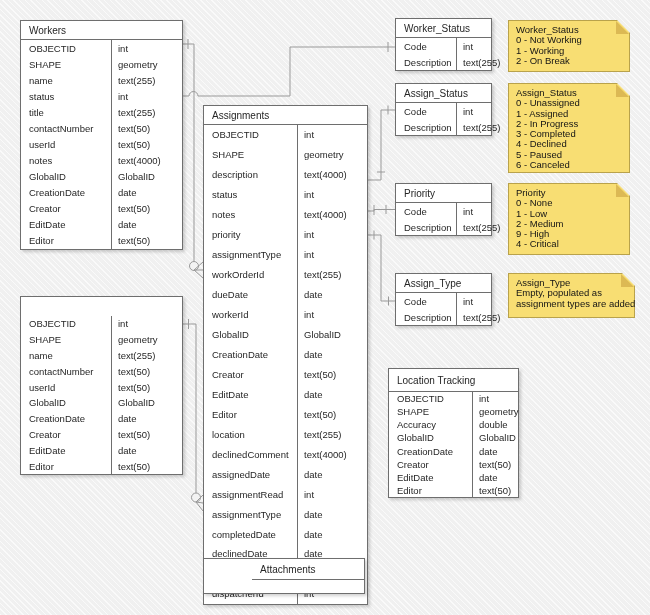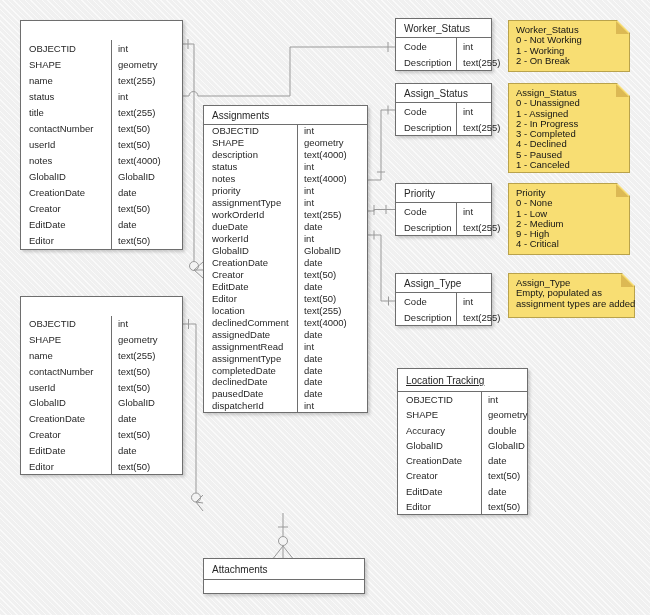--- a/index.html
+++ b/index.html
@@ -18,21 +18,21 @@
     position:absolute;background:#fff;
     border:1px solid var(--table-border,#6E6E6E);
     box-shadow:2px 2px 3px rgba(0,0,0,.18);
     color:#262626;font-size:9.5px;box-sizing:border-box;
   }
   .thead{
     height:18px;border-bottom:1px solid var(--table-border,#6E6E6E);
     display:flex;align-items:center;padding-left:8px;font-size:10px;
     background:#fff;white-space:nowrap;
   }
-  .thead.hd20{height:20px;}
+  .thead.hd20{height:20px;margin-left:48px;}
   .thead.hd22{height:22px;}
   .tbody{position:absolute;left:0;right:0;bottom:0;display:flex;flex-direction:column;}
   .tbody.b18{top:19px;} .tbody.b20{top:21px;} .tbody.b22{top:23px;}
   .frow{flex:1;display:flex;align-items:stretch;min-height:0;}
   .fname{width:var(--ncol,82px);flex:none;display:flex;align-items:center;padding-left:8px;white-space:nowrap;overflow:hidden;}
   .ftype{flex:1;border-left:1px solid var(--table-border,#6E6E6E);display:flex;align-items:center;padding-left:6px;white-space:nowrap;}
 
   .note{
     position:absolute;box-sizing:border-box;
     background:var(--note-fill,#F8DE73);
@@ -96,20 +96,21 @@
 
     <g>
       <path class="wire" d="M283 513 L283 536"></path>
       <path class="wire" d="M278 527 L288 527"></path>
       <circle class="wcirc" cx="283" cy="541" r="4.5"></circle>
       <path class="wire" d="M283 546 L273.5 558 M283 546 L283 558 M283 546 L292.5 558"></path>
     </g>
   </svg>
 
   <div class="table" style="left:20px;top:20px;width:163px;height:230px;--ncol:82px;">
+    <div class="thead">Workers</div>
     <div class="tbody b18">
 
         <div class="frow">
           <span class="fname">OBJECTID</span>
           <span class="ftype">int</span>
         </div>
 
         <div class="frow">
           <span class="fname">SHAPE</span>
           <span class="ftype">geometry</span>
@@ -220,21 +221,21 @@
           <span class="ftype">date</span>
         </div>
 
         <div class="frow">
           <span class="fname">Editor</span>
           <span class="ftype">text(50)</span>
         </div>
       </div>
   </div>
 
-  <div class="table" style="left:203px;top:105px;width:165px;height:308px;--ncol:85px;">
+  <div class="table" style="left:203px;top:105px;width:165px;height:500px;--ncol:85px;">
     <div class="thead">Assignments</div>
     <div class="tbody b18">
 
         <div class="frow">
           <span class="fname">OBJECTID</span>
           <span class="ftype">int</span>
         </div>
 
         <div class="frow">
           <span class="fname">SHAPE</span>
@@ -410,21 +411,21 @@
           <span class="ftype">int</span>
         </div>
 
         <div class="frow">
           <span class="fname">Description</span>
           <span class="ftype">text(255)</span>
         </div>
       </div>
   </div>
 
-  <div class="table" style="left:397px;top:368px;width:131px;height:147px;text-decoration:underline;--ncol:75px;">
+  <div class="table" style="left:388px;top:368px;width:131px;height:130px;--ncol:75px;">
     <div class="thead hd22">Location Tracking</div>
     <div class="tbody b22">
 
         <div class="frow">
           <span class="fname">OBJECTID</span>
           <span class="ftype">int</span>
         </div>
 
         <div class="frow">
           <span class="fname">SHAPE</span>
@@ -485,21 +486,21 @@
     <div class="fold"></div>
     <div class="ntitle">Assign_Status</div>
     <div>
 
     <div class="nline">0 - Unassigned</div>
         <div class="nline">1 - Assigned</div>
         <div class="nline">2 - In Progress</div>
         <div class="nline">3 - Completed</div>
         <div class="nline">4 - Declined</div>
         <div class="nline">5 - Paused</div>
-        <div class="nline">1 - Canceled</div>
+        <div class="nline">6 - Canceled</div>
       </div>
   </div>
 
   <div class="note" style="left:508px;top:183px;width:122px;height:72px;">
     <div class="fold"></div>
     <div class="ntitle">Priority</div>
     <div>
 
     <div class="nline">0 - None</div>
         <div class="nline">1 - Low</div>

